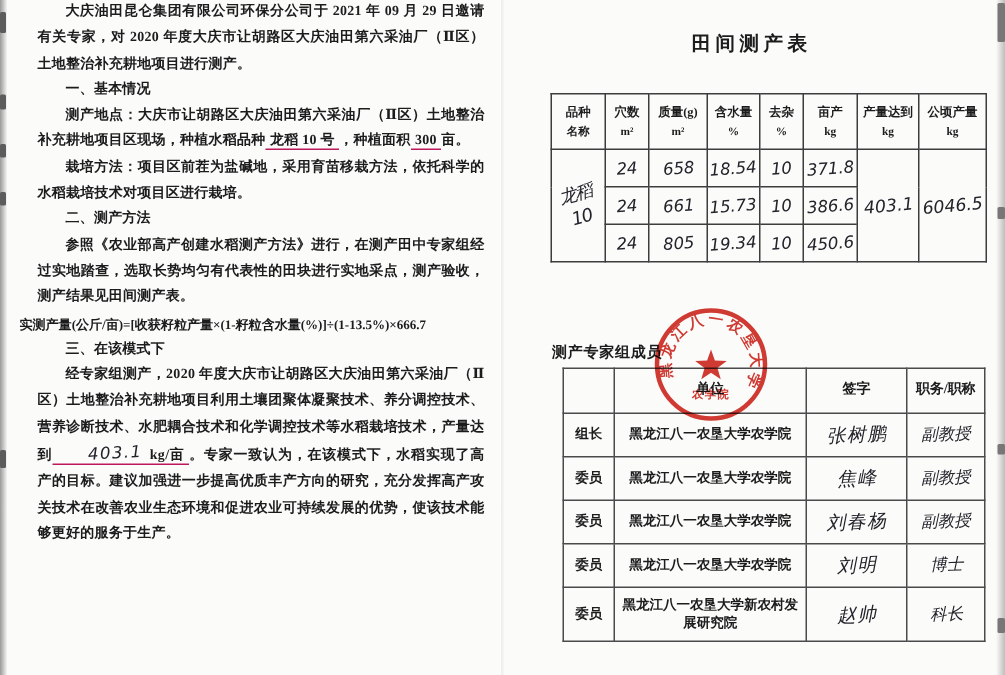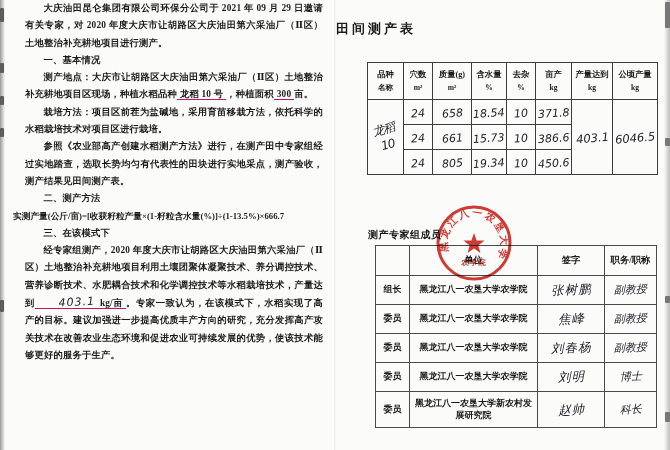--- a/index.html
+++ b/index.html
@@ -21,21 +21,21 @@
   .doc-title{text-align:center;font-size:15.5px;letter-spacing:2px;margin:19px 0 11px 0;
              font-weight:700;}
   .doc p{margin:0;text-indent:2em;}
   .doc p.formula{text-indent:0;margin-left:-12px;font-size:8.7px;letter-spacing:0;}
   .fill{font-weight:700;border-bottom:1px solid #be185d;padding:0 3px;}
   .hw{font-family:"DejaVu Sans",sans-serif;font-style:italic;font-weight:400;
       color:#23232b;display:inline-block;}
   .hw-yield{font-size:11px;transform:rotate(-3deg);letter-spacing:1px;padding:0 2px;}
   
   .page-right{position:absolute;left:336px;top:0;width:334px;height:450px;}
-  .rp-title{position:absolute;left:0;top:20px;width:330px;text-align:left;
+  .rp-title{position:absolute;left:0;top:20px;width:330px;text-align:center;
             font-size:13px;font-weight:700;letter-spacing:3px;}
   table{border-collapse:collapse;table-layout:fixed;}
   
   .t-field{position:absolute;left:31px;top:62px;width:290px;border-radius:22px;}
   .t-field th,.t-field td{border:1px solid #3d3d3d;padding:0;text-align:center;
                           overflow:hidden;}
   .t-field th{height:36px;font-size:8.3px;font-weight:700;line-height:1.5;}
   .t-field th .u{display:block;font-size:7.6px;}
   .t-field td{height:24px;}
   .hw-cell{font-size:11px;transform:rotate(-4deg);}
@@ -76,22 +76,22 @@
     <div class="tick" style="top:296px;height:7px;"></div>
     <div class="tick" style="top:412px;height:10px;"></div>
   </div>
 
   <div class="page-left">
     <div class="doc">
       <p>大庆油田昆仑集团有限公司环保分公司于 2021 年 09 月 29 日邀请有关专家，对 2020 年度大庆市让胡路区大庆油田第六采油厂（Ⅱ区）土地整治补充耕地项目进行测产。</p>
       <p>一、基本情况</p>
       <p><span>测产地点：大庆市让胡路区大庆油田第六采油厂（Ⅱ区）土地整治补充耕地项目区现场，种植水稻品种</span><span class="fill">龙稻 10 号</span><span>，种植面积</span><span class="fill">300</span><span>亩。</span></p>
       <p>栽培方法：项目区前茬为盐碱地，采用育苗移栽方法，依托科学的水稻栽培技术对项目区进行栽培。</p>
+      <p>二、测产方法</p>
       <p>参照《农业部高产创建水稻测产方法》进行，在测产田中专家组经过实地踏查，选取长势均匀有代表性的田块进行实地采点，测产验收，测产结果见田间测产表。</p>
-      <p>二、测产方法</p>
       <p class="formula">实测产量(公斤/亩)=[收获籽粒产量×(1-籽粒含水量(%)]÷(1-13.5%)×666.7</p>
       <p>三、在该模式下</p>
       <p><span>经专家组测产，2020 年度大庆市让胡路区大庆油田第六采油厂（Ⅱ区）土地整治补充耕地项目利用土壤团聚体凝聚技术、养分调控技术、营养诊断技术、水肥耦合技术和化学调控技术等水稻栽培技术，产量达到</span><span class="fill"><span class="hw hw-yield">403.1</span> <span>kg/亩</span></span><span>。专家一致认为，在该模式下，水稻实现了高产的目标。建议加强进一步提高优质丰产方向的研究，充分发挥高产攻关技术在改善农业生态环境和促进农业可持续发展的优势，使该技术能够更好的服务于生产。</span></p>
     </div>
   </div>
 
   <div class="page-right">
     <div class="rp-title">田间测产表</div>
 
     <table class="t-field">

